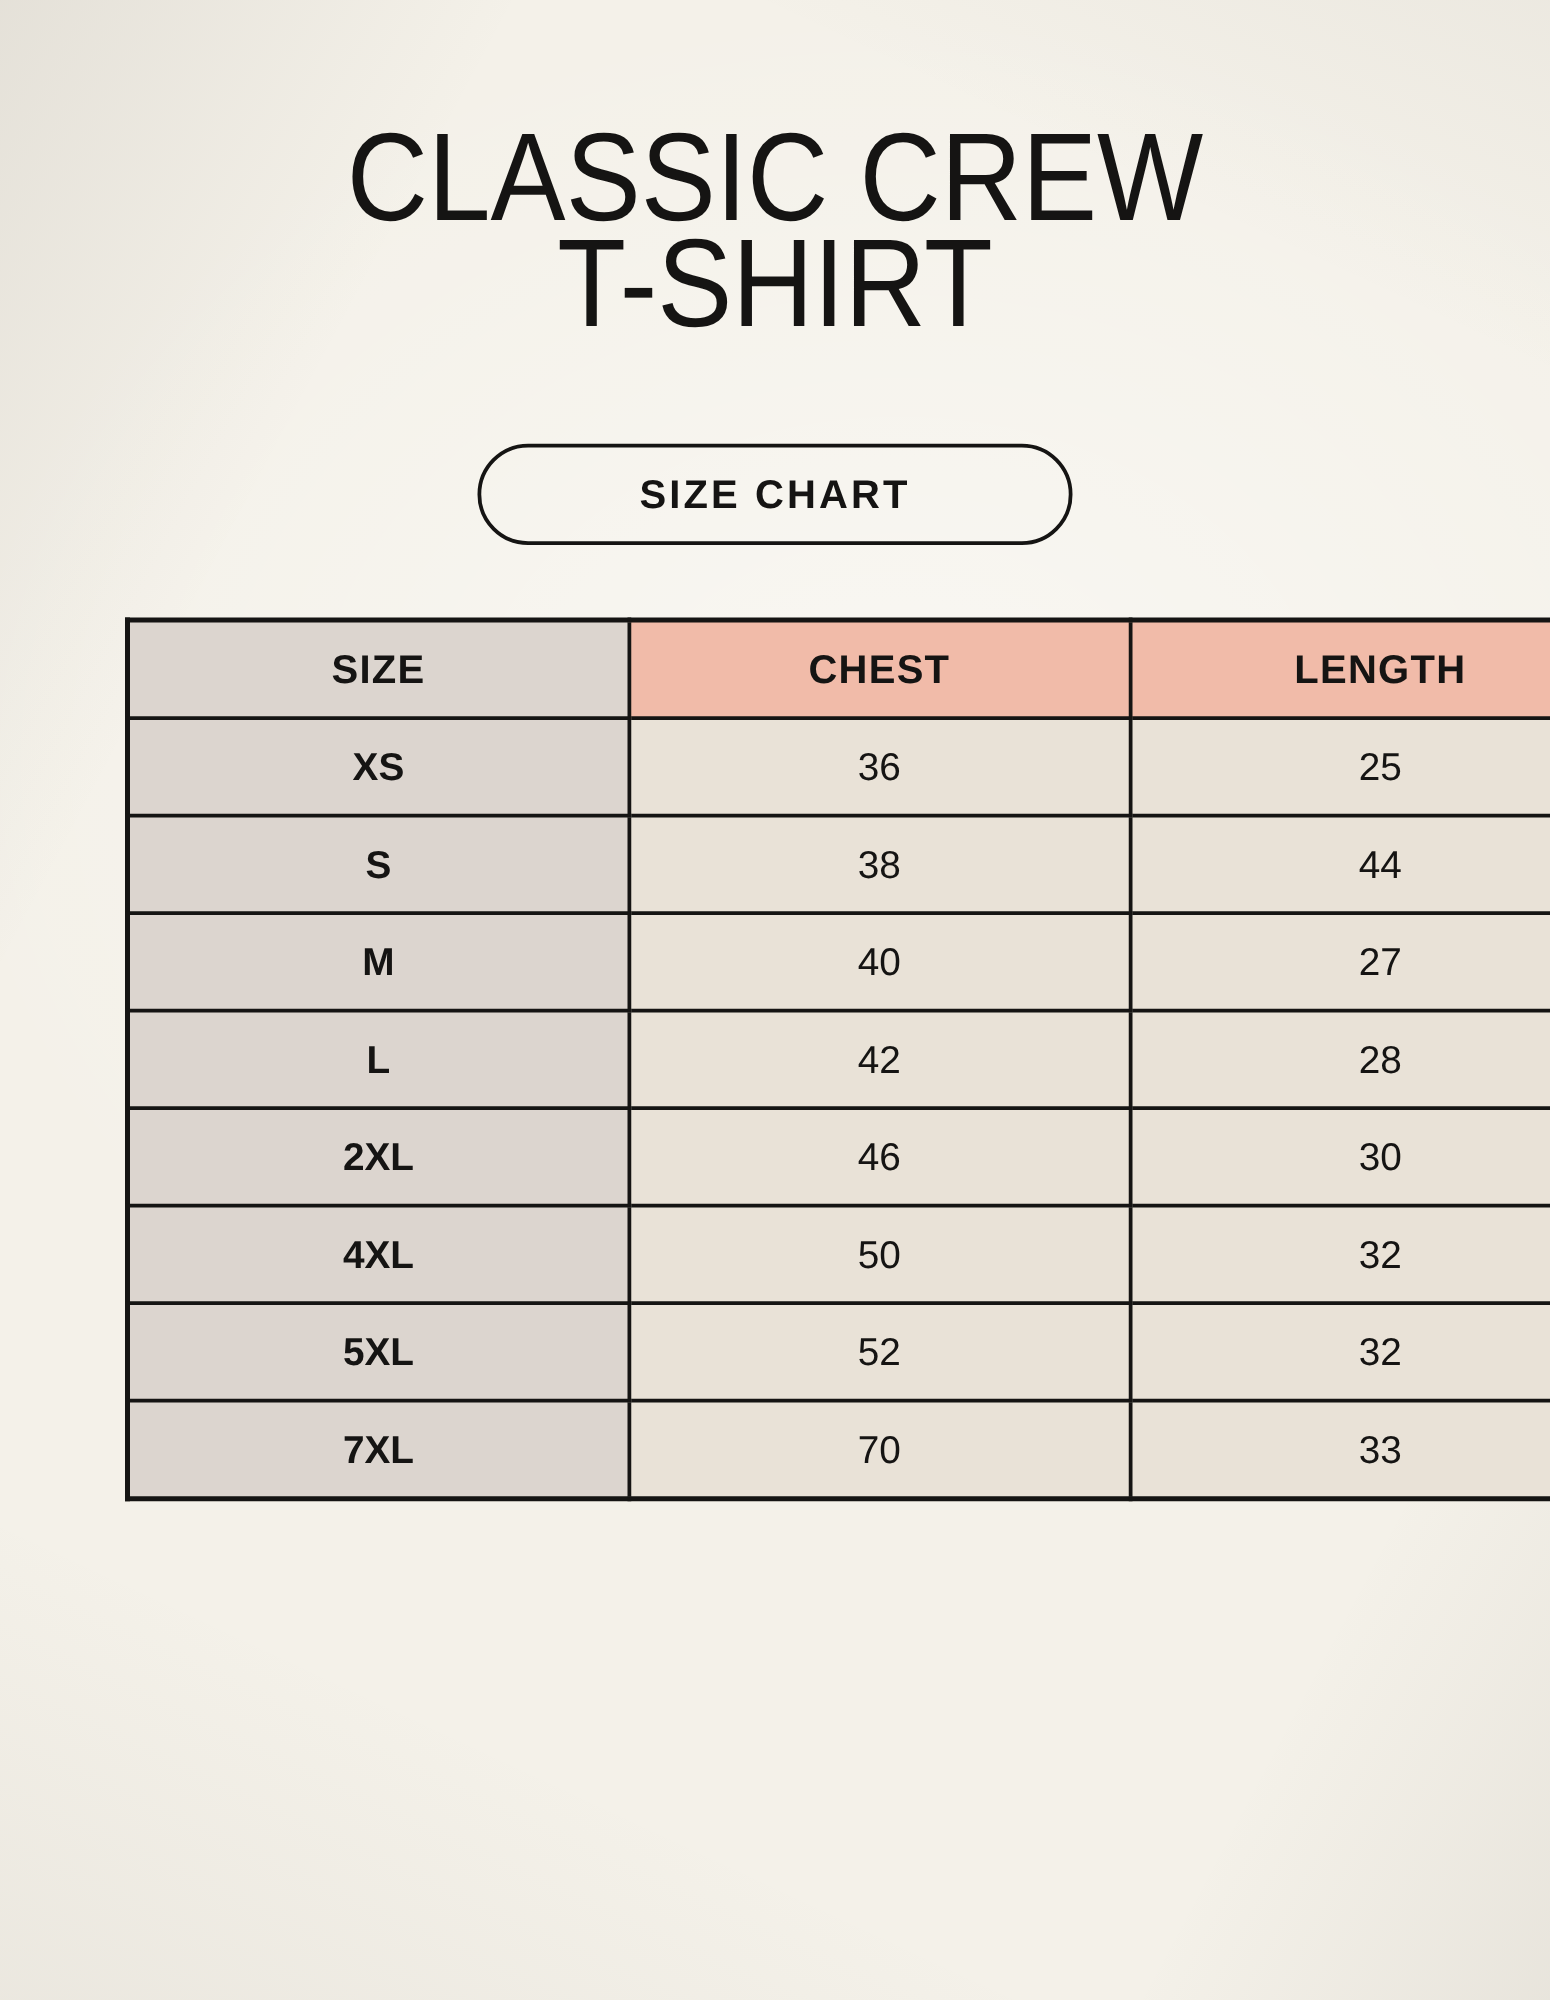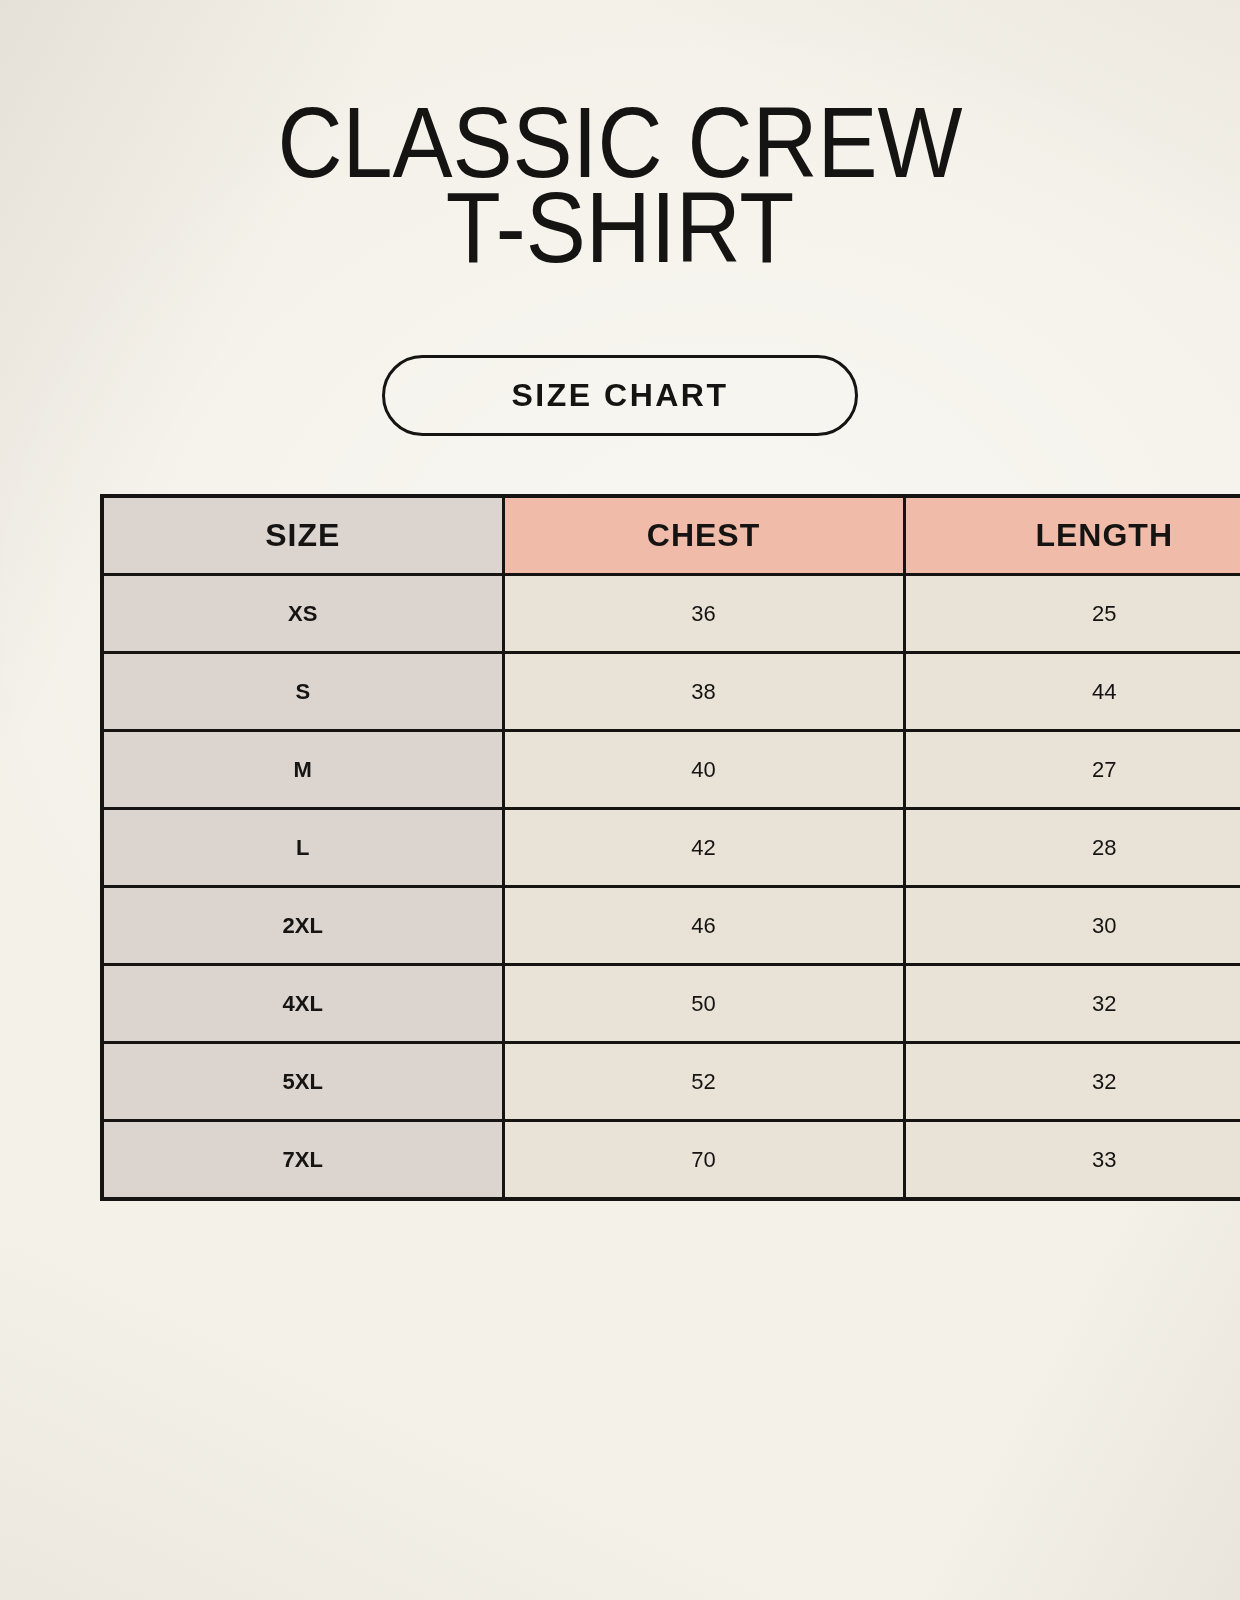--- a/index.html
+++ b/index.html
@@ -65,21 +65,21 @@
     border-collapse: collapse;
     table-layout: fixed;
     border: 4px solid var(--border, #151413);
   }
   .size-table th, .size-table td {
     border: 3px solid var(--border, #151413);
     height: 75px;
     padding: 0;
     text-align: center;
     vertical-align: middle;
-    font-size: 22px;
+    font-size: 31px;
     background: var(--cell_beige, #e9e2d7);
     font-weight: 400;
   }
   .size-table .col-size {
     background: var(--size_column, #dcd5cf);
     font-weight: 700;
   }
   .size-table thead th {
     font-weight: 700;
     font-size: 32px;

